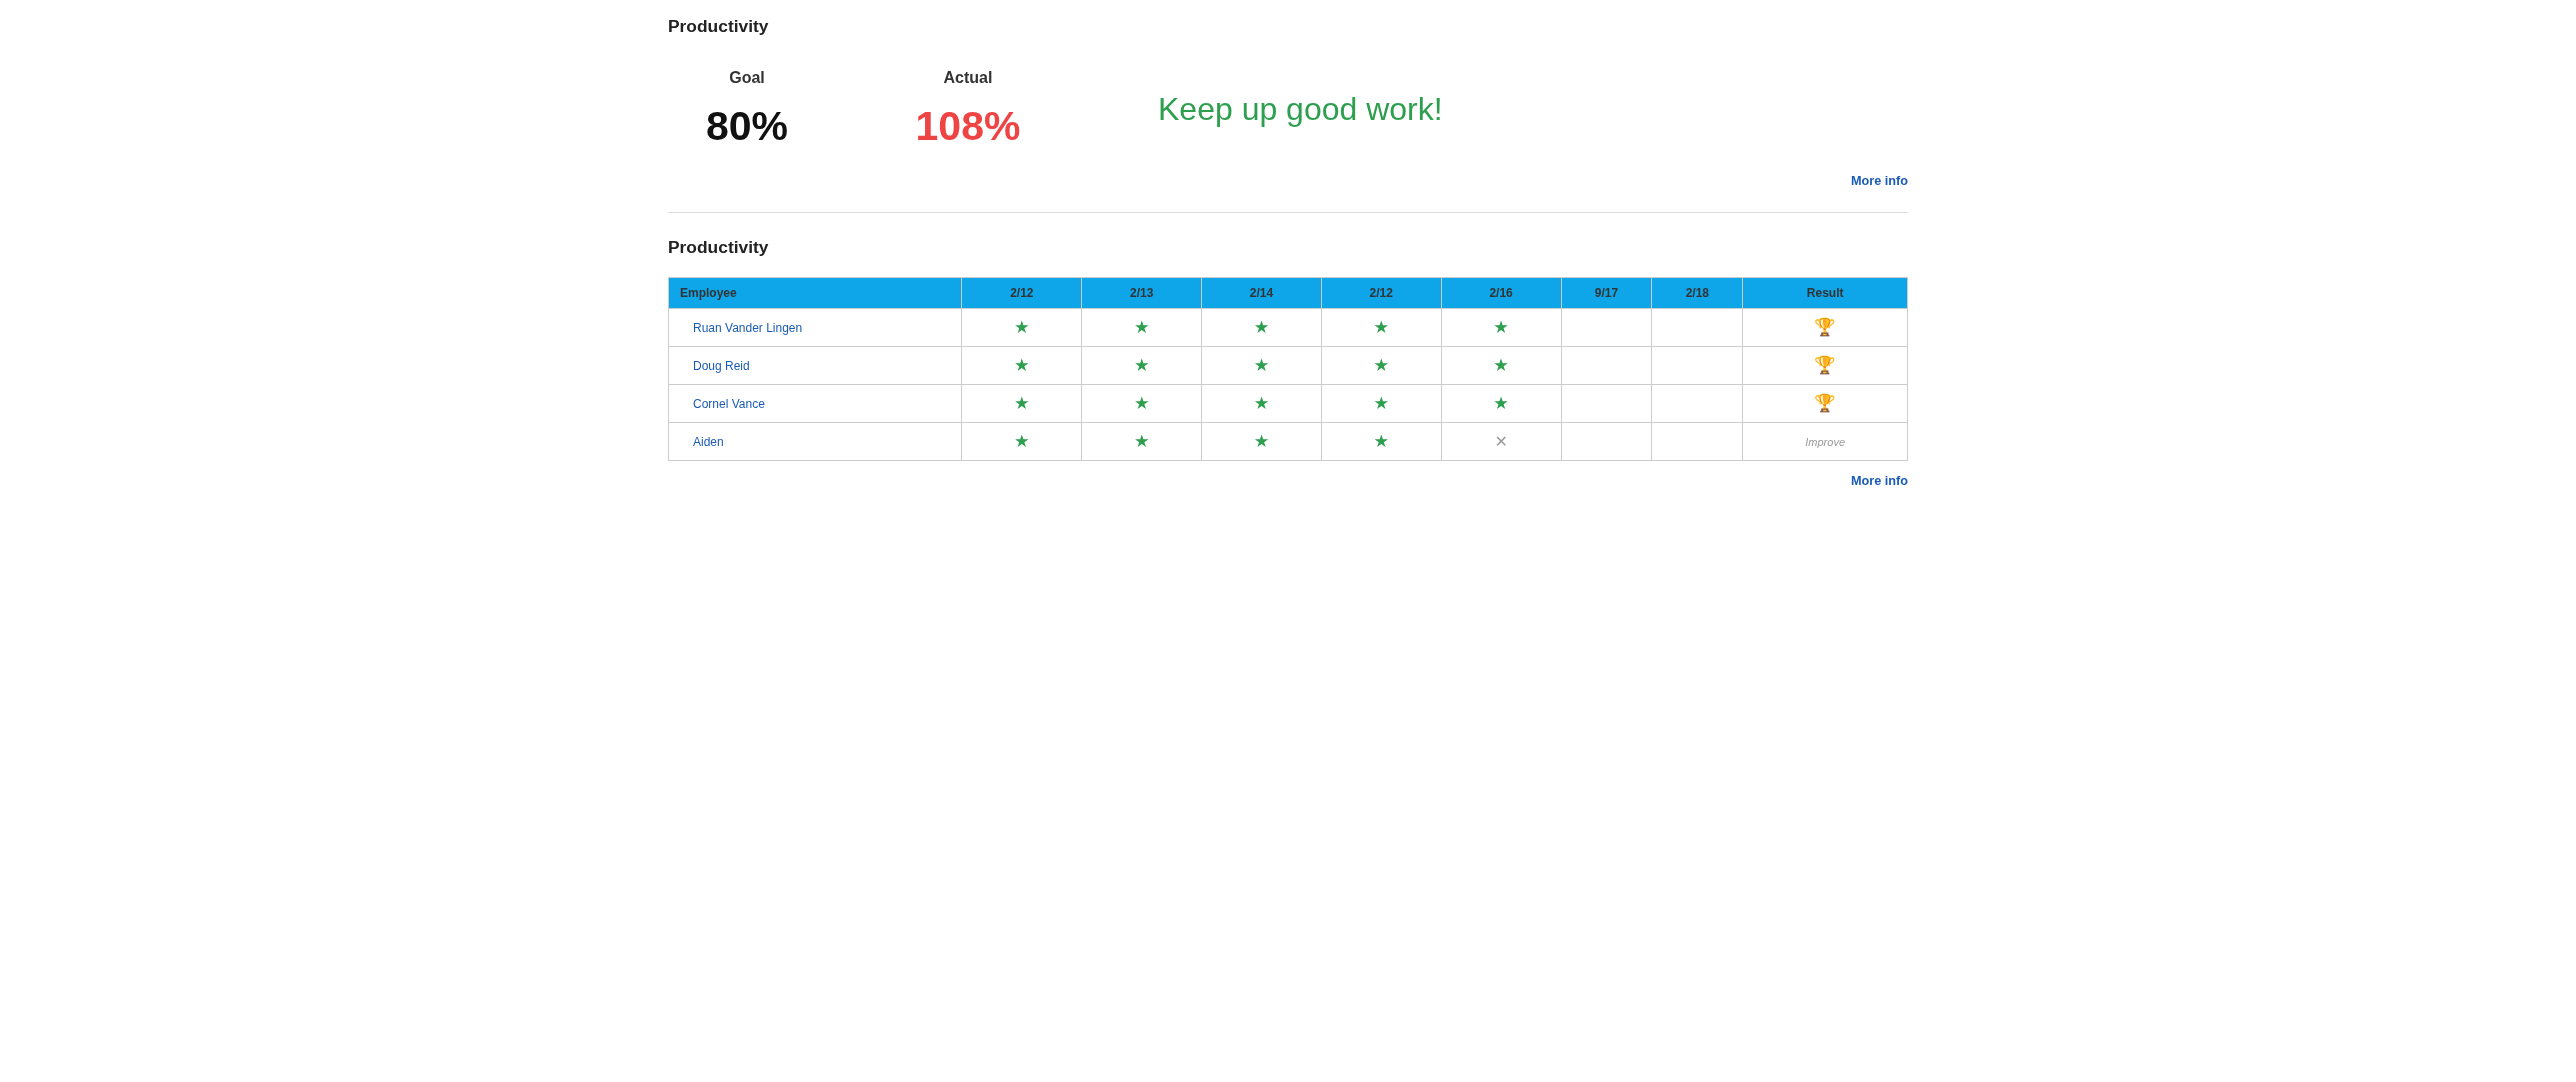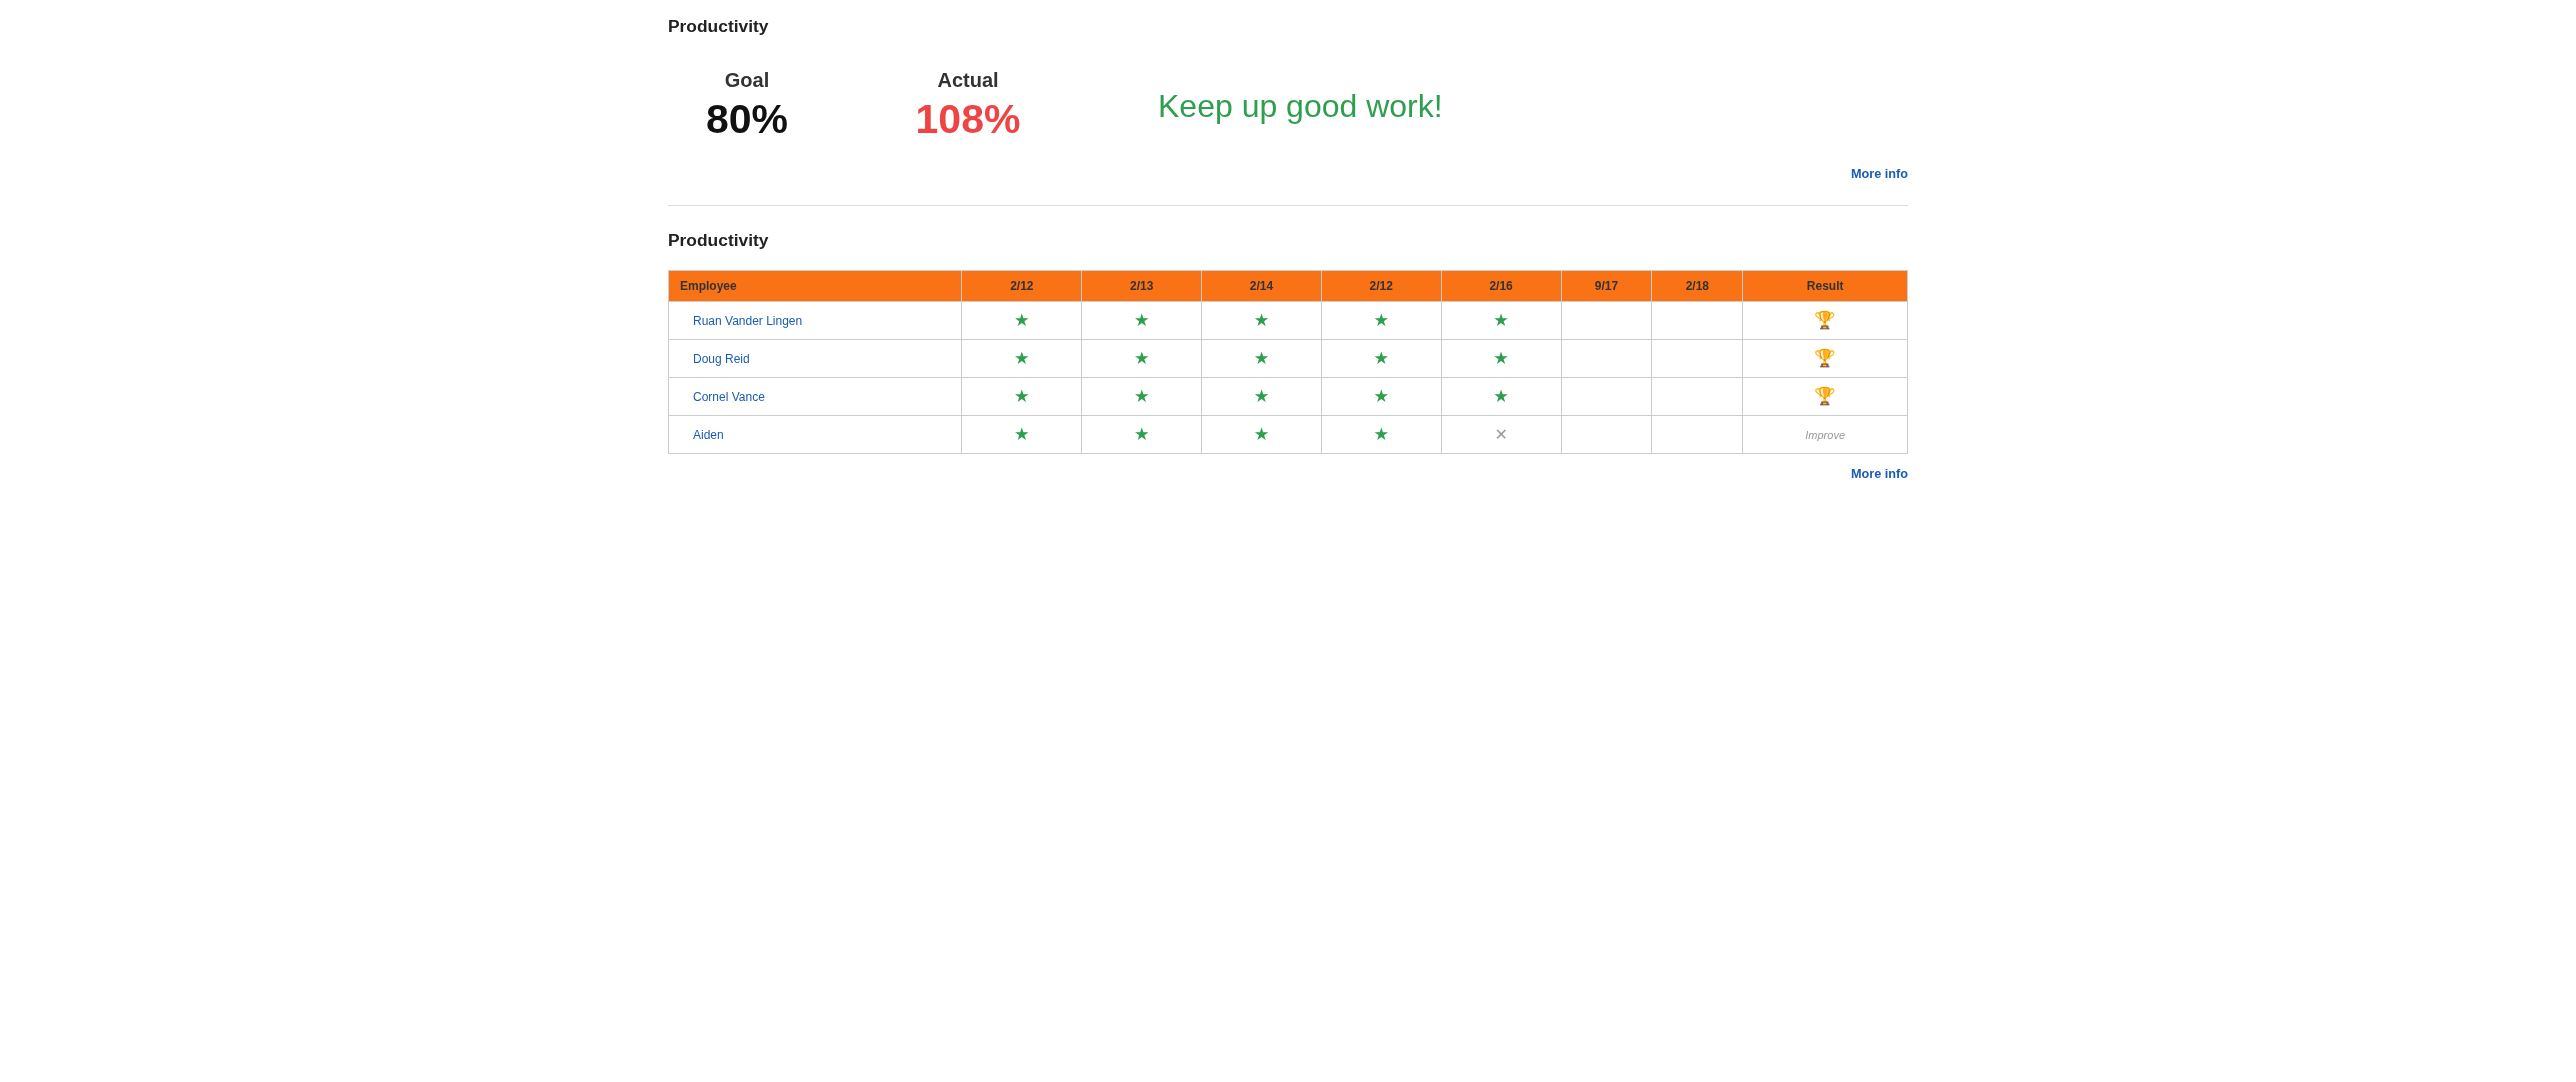--- a/index.html
+++ b/index.html
@@ -35,24 +35,24 @@
       padding: 8px 0 16px 0;
     }
 
     .metric-block {
       text-align: center;
       min-width: 158px;
       margin-right: 63px;
     }
 
     .metric-label {
-      font-size: 20px;
+      font-size: 16px;
       font-weight: 700;
       color: #333;
-      margin-bottom: 4px;
+      margin-bottom: 16px;
     }
 
     .metric-value {
       font-size: 41px;
       font-weight: 800;
       color: #111;
     }
 
     .metric-value.actual {
       color: #ef4444;
@@ -93,21 +93,21 @@
       margin-bottom: 19px;
     }
 
     .productivity-table {
       width: 100%;
       border-collapse: collapse;
       font-size: 12px;
     }
 
     .productivity-table th {
-      background: #f97316;
+      background: #0ea5e9;
       border: 0.8px solid #ccc;
       padding: 8px 11px;
       text-align: center;
       font-weight: 700;
       color: #333;
       font-size: 12px;
     }
 
     .productivity-table th.employee-header {
       text-align: left;

